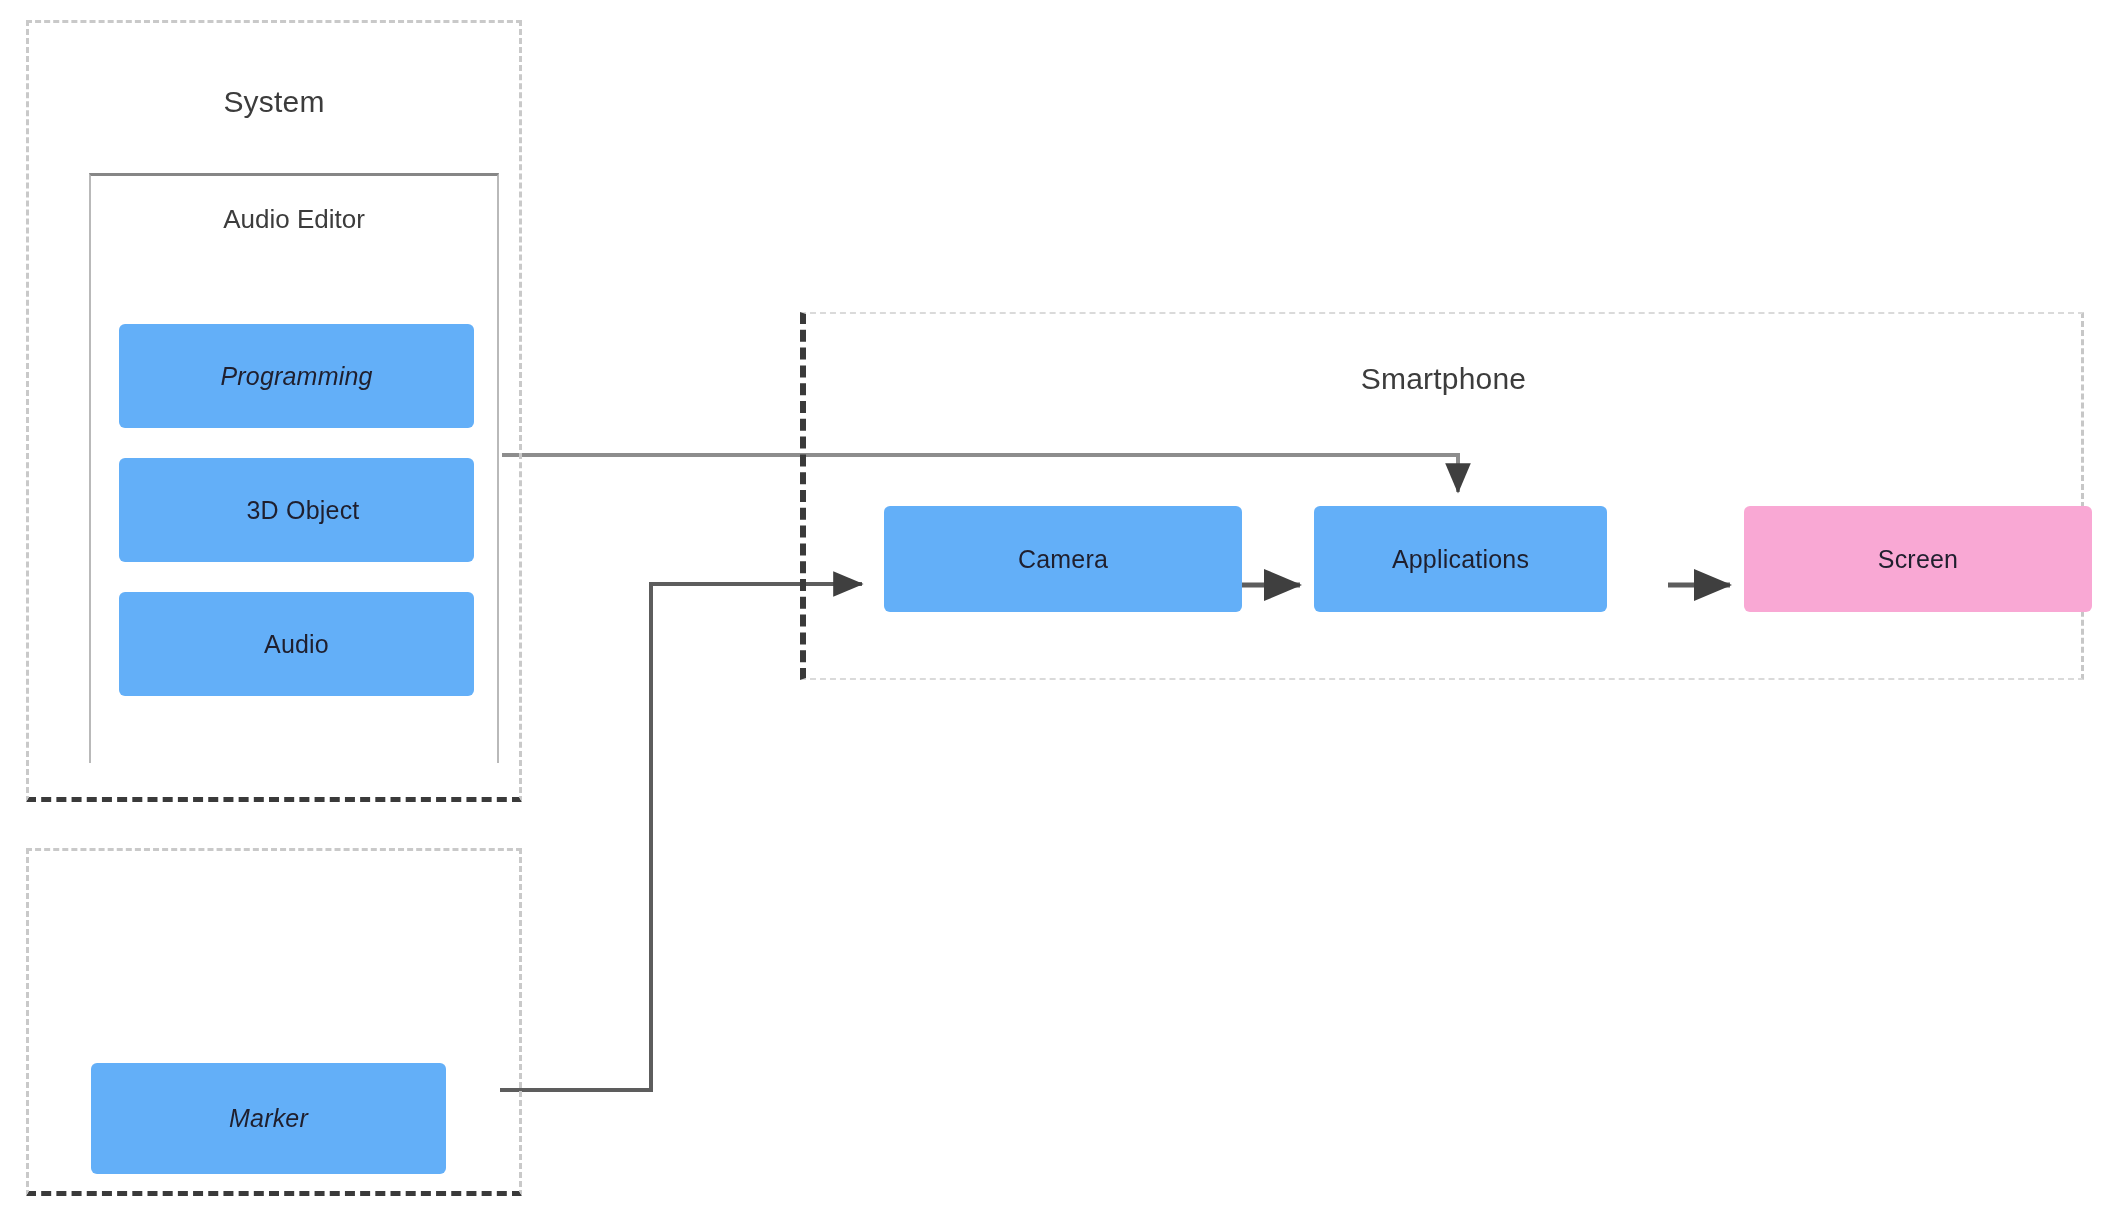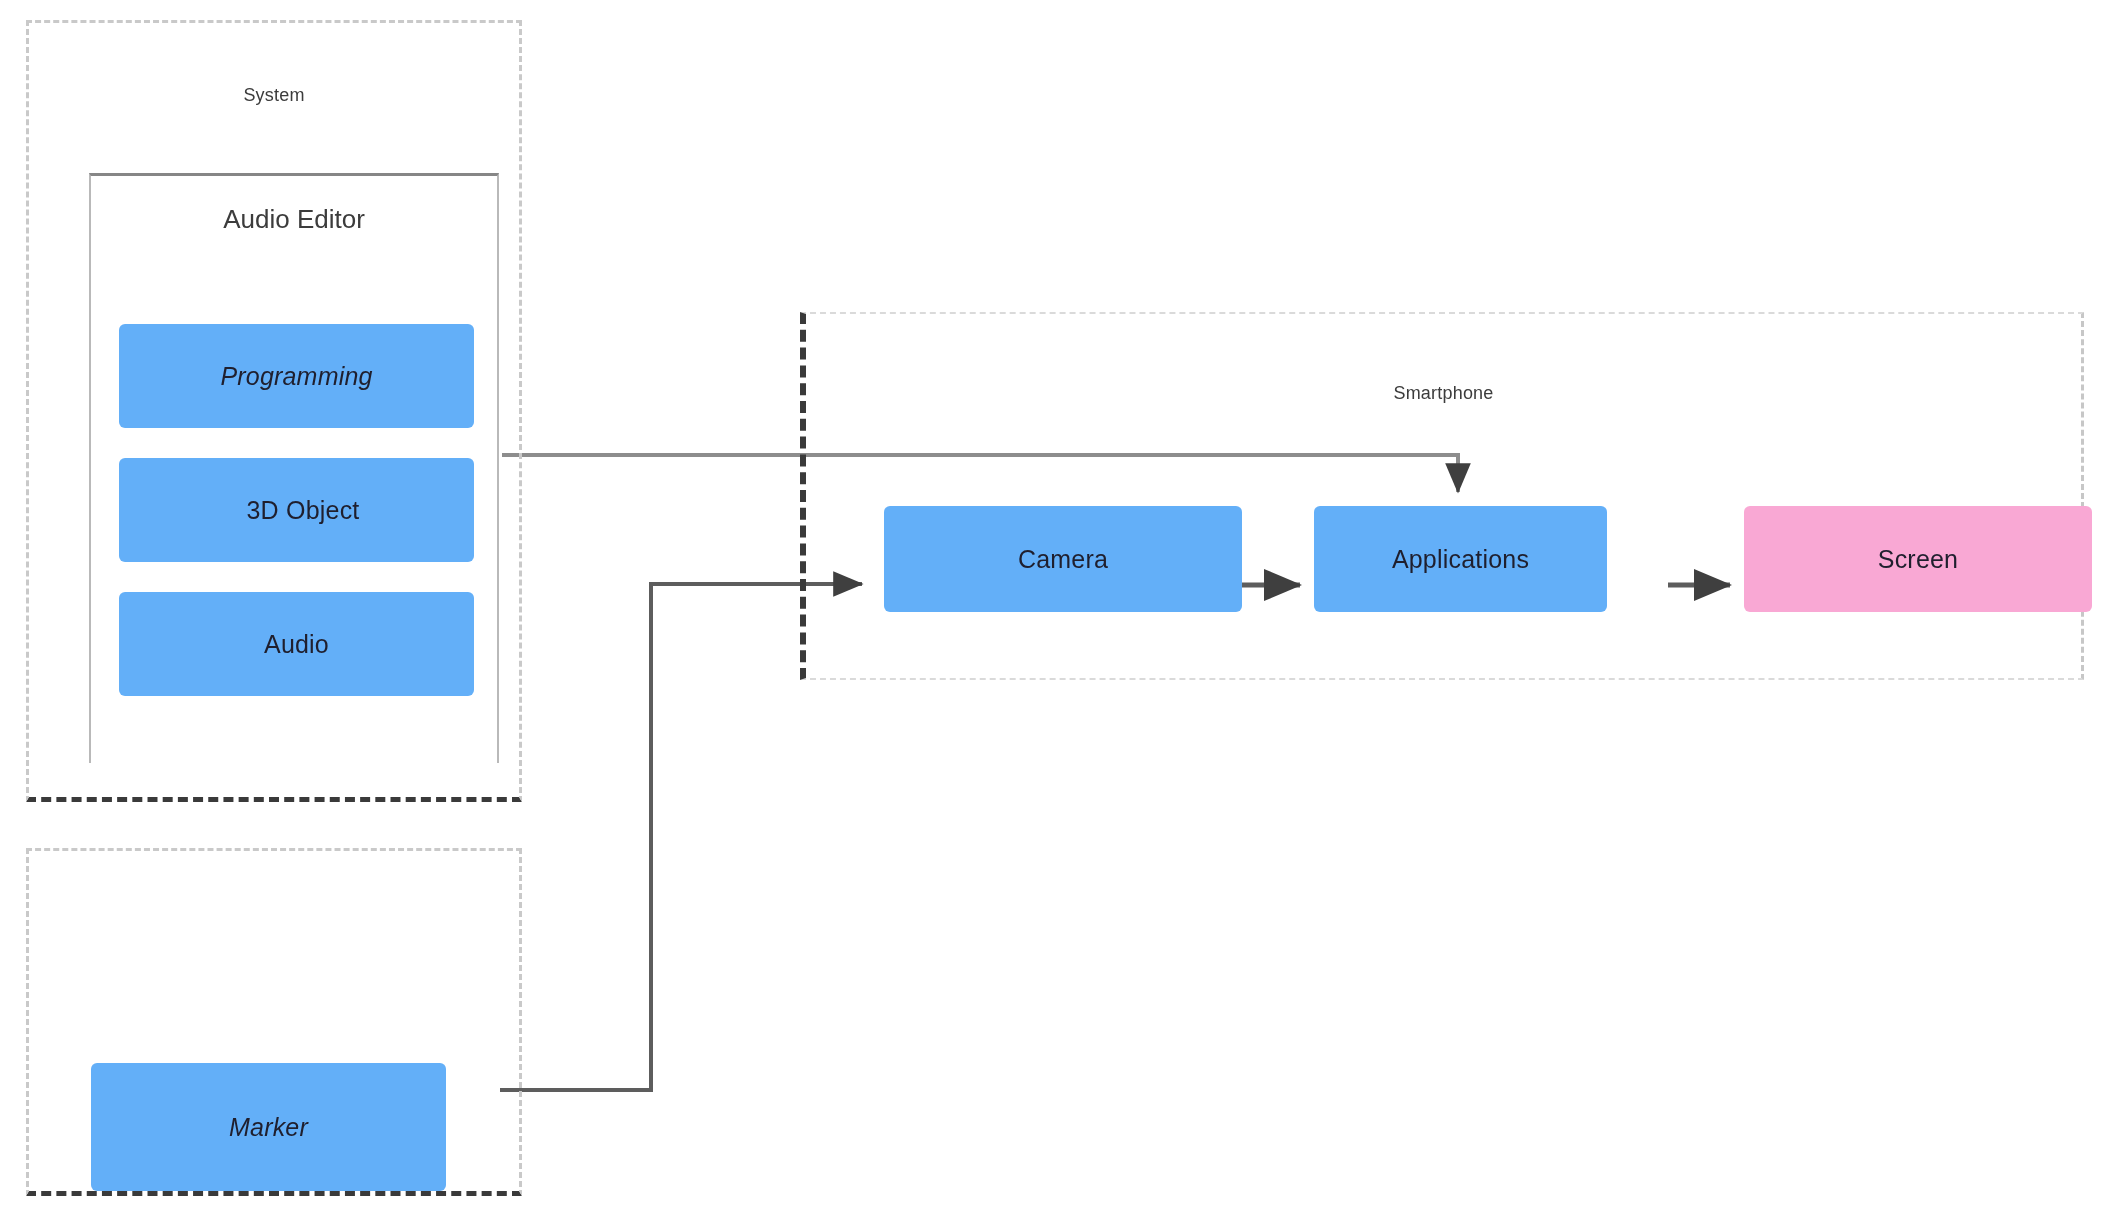--- a/index.html
+++ b/index.html
@@ -51,28 +51,28 @@
     border-top: 2px dashed #dadada;
     border-right: 3px dashed #c7c7c7;
     border-bottom: 2px dashed #dadada;
     border-left: 6px dashed #3a3a3a;
   }
 
   .group-title {
     position: absolute;
     width: 100%;
     text-align: center;
-    font-size: 18px;
+    font-size: 30px;
     color: #3c3c3c;
     letter-spacing: 0.2px;
     white-space: nowrap;
   }
   .group-system > .group-title { top: 62px; }
   .group-vuforia > .group-title { top: 62px; }
-  .group-smartphone > .group-title { top: 48px; margin-top: 21px; }
+  .group-smartphone > .group-title { top: 48px; }
 
   
   .subframe {
     position: absolute;
     left: 60px;
     top: 150px;
     width: 410px;
     height: 590px;
     box-sizing: border-box;
     border-top: 3px solid #868686;
@@ -106,21 +106,21 @@
   .node.blue   { background: #63AFF8; }
   .node.yellow { background: #f9a8d4; }
   .node.italic { font-style: italic; }
 
   
   .n-programming { left: 28px; top: 148px;  width: 355px; height: 104px; }
   .n-3dobject    { left: 28px; top: 282px;  width: 355px; height: 104px; padding-left: 13px; }
   .n-audio       { left: 28px; top: 416px;  width: 355px; height: 104px; }
 
   
-  .n-marker      { left: 62px; top: 212px;  width: 355px; height: 128px; }
+  .n-marker      { left: 62px; top: 212px;  width: 355px; height: 111px; }
 
   
   .n-camera      { left: 78px;  top: 192px; width: 358px; height: 106px; }
   .n-applications{ left: 508px; top: 192px; width: 293px; height: 106px; }
   .n-screen      { left: 938px; top: 192px; width: 348px; height: 106px; }
 
   
   #wires {
     position: absolute;
     left: 0;

